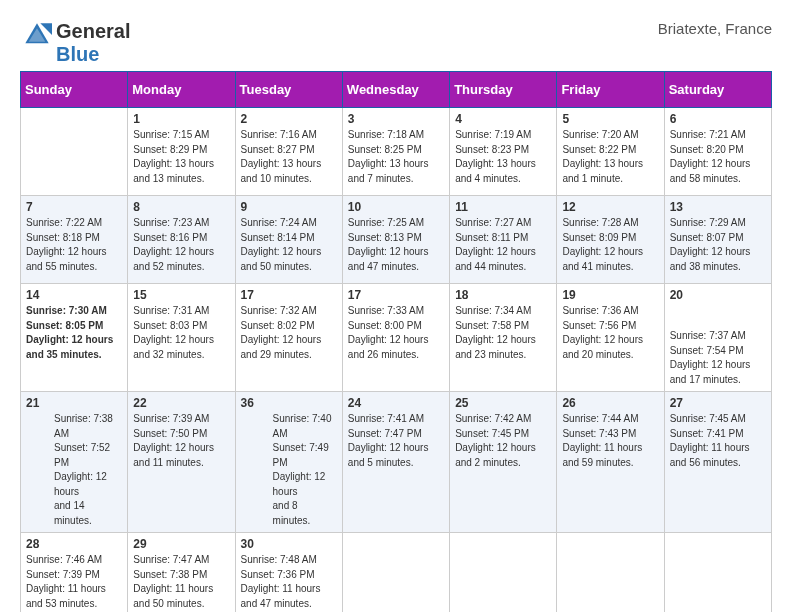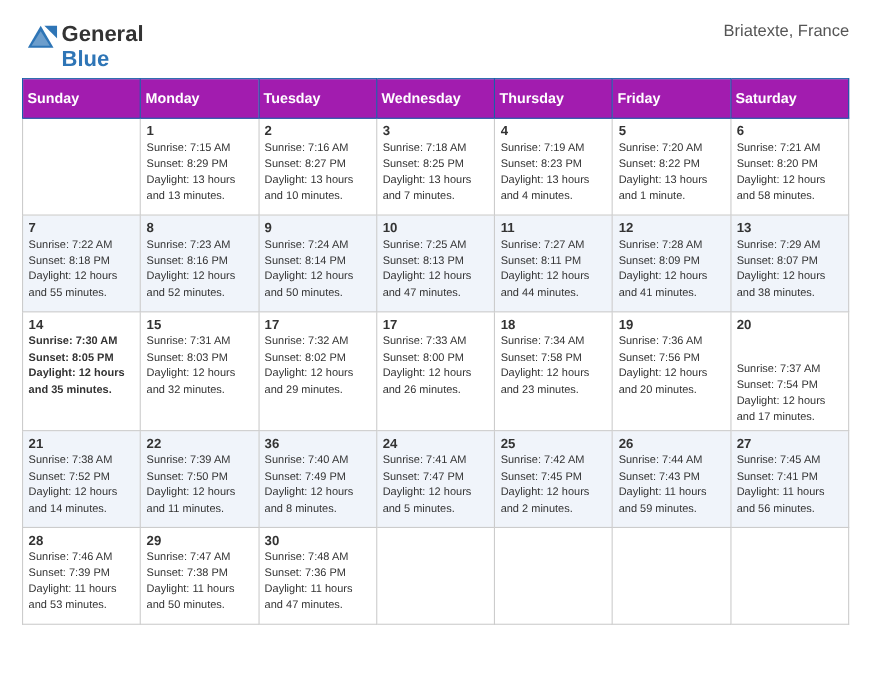--- a/index.html
+++ b/index.html
@@ -262,35 +262,35 @@
             <span class="day-num">20</span>
             <div class="day-info" style="white-space: pre-line; margin-top: 27px;">Sunrise: 7:37 AM
 Sunset: 7:54 PM
 Daylight: 12 hours
 and 17 minutes.</div>
           </td>
         </tr>
         <tr>
           <td>
             <span class="day-num">21</span>
-            <div class="day-info" style="white-space: pre-line;">Sunrise: 7:38 AM
+            <div class="day-info" style="white-space: pre-line; margin-left: 28px;">Sunrise: 7:38 AM
 Sunset: 7:52 PM
 Daylight: 12 hours
 and 14 minutes.</div>
           </td>
           <td>
             <span class="day-num">22</span>
             <div class="day-info" style="white-space: pre-line;">Sunrise: 7:39 AM
 Sunset: 7:50 PM
 Daylight: 12 hours
 and 11 minutes.</div>
           </td>
           <td>
             <span class="day-num">36</span>
-            <div class="day-info" style="white-space: pre-line;">Sunrise: 7:40 AM
+            <div class="day-info" style="white-space: pre-line; margin-left: 32px;">Sunrise: 7:40 AM
 Sunset: 7:49 PM
 Daylight: 12 hours
 and 8 minutes.</div>
           </td>
           <td>
             <span class="day-num">24</span>
             <div class="day-info" style="white-space: pre-line;">Sunrise: 7:41 AM
 Sunset: 7:47 PM
 Daylight: 12 hours
 and 5 minutes.</div>

